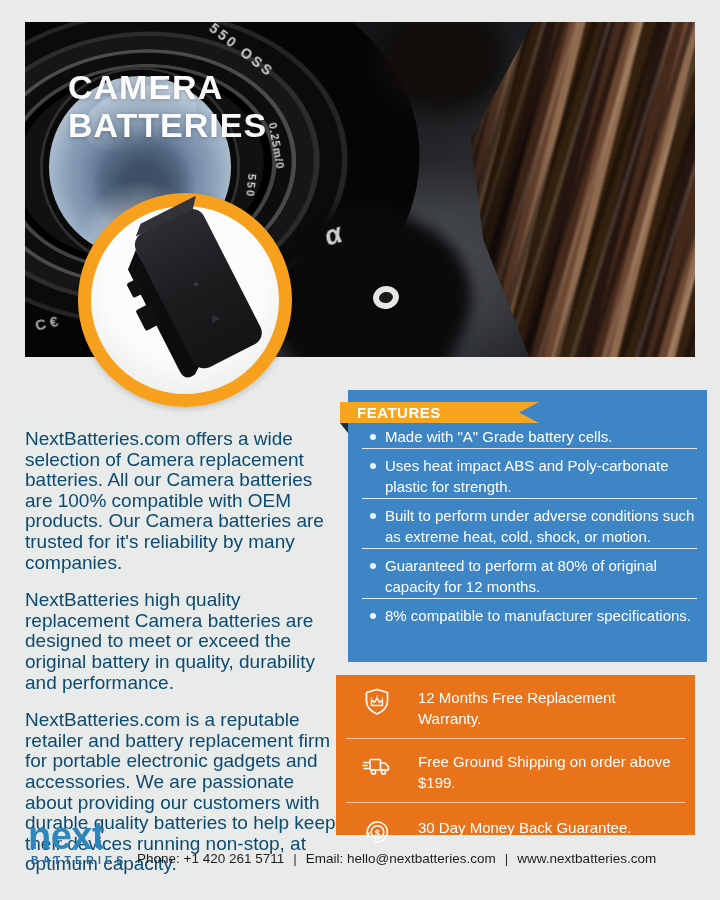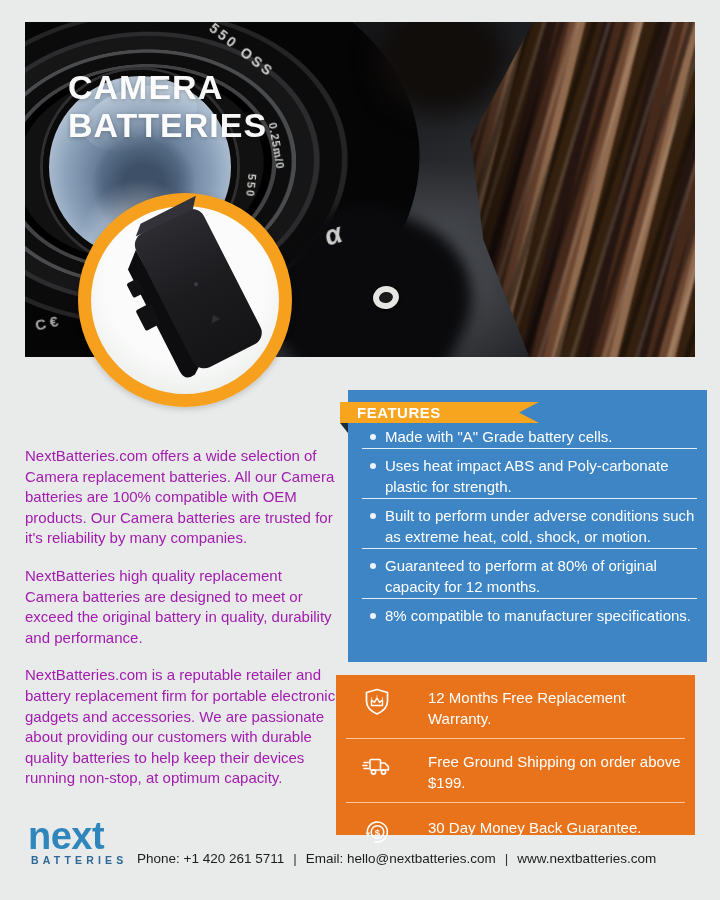--- a/index.html
+++ b/index.html
@@ -55,43 +55,43 @@
     font-size:34px; font-weight:bold; line-height:38px; letter-spacing:1px;
     text-shadow:0 1px 4px rgba(0,0,0,.25); }
 
   
   .inset { position:absolute; left:78px; top:193px; width:214px; height:214px; border-radius:50%;
     background:radial-gradient(circle at 50% 40%, #fafbfa 0 55%, #eceeec 80%, #e2e4e2 100%);
     border:13px solid #f6a01e; z-index:6; box-shadow:0 2px 6px rgba(0,0,0,.18); }
   .inset svg { position:absolute; left:-13px; top:-13px; }
 
   
-  .intro { position:absolute; left:25px; top:446px; width:312px; color:#a21caf;
-    font-size:15px; line-height:20.6px; }
+  .intro { position:absolute; left:25px; top:429px; width:312px; color:#0c4a6e;
+    font-size:19px; line-height:20.6px; }
   .intro p { margin:0 0 17px 0; }
 
   
   .features { position:absolute; left:336px; top:390px; width:359px; height:272px; background:#3d85c4;margin-left:12px; }
   .ribbon { position:absolute; left:-8px; top:12px; width:199px; height:21px; background:#f7a41f;
     clip-path:polygon(0 0, 100% 0, calc(100% - 20px) 50%, 100% 100%, 0 100%); }
   .ribbon span { display:block; padding-left:17px; color:#fff; font-size:15px; font-weight:bold;
     line-height:21px; letter-spacing:.5px; }
   .ribbon-fold { position:absolute; left:-8px; top:33px; width:8px; height:10px; background:#1d2c3a;
     clip-path:polygon(0 0, 100% 0, 100% 100%); }
   .feat-list { position:absolute; left:0; top:30px; width:100%; }
   .feat-row { display:flex; margin:0 10px 0 14px; padding:6px 0 1px 8px;
     border-bottom:1px solid rgba(255,255,255,.85); }
   .feat-row:last-child { border-bottom:none; }
   .dot { flex:0 0 auto; width:6px; height:6px; border-radius:50%; background:#eef4fa; margin:8px 9px 0 0; }
   .feat-text { color:#fff; font-size:15px; line-height:21px; }
 
   
   .benefits { position:absolute; left:336px; top:675px; width:359px; height:160px; background:#e8731a; }
   .ben-row { display:flex; align-items:flex-start; margin:0 10px; padding:11px 2px 9px 6px;
-    border-bottom:1px solid rgba(255,243,228,.65);gap:10px; }
+    border-bottom:1px solid rgba(255,243,228,.65); }
   .ben-row:last-child { border-bottom:none; padding-top:13px; }
   .ben-icon { flex:0 0 30px; width:30px; height:30px; margin:1px 26px 0 10px; }
   .ben-text { color:#fff; font-size:15px; line-height:21px; padding-top:1px; }
 
   
   .logo-primary { position:absolute; left:28px; top:818px; color:#2f86bd; font-size:38px;
     line-height:36px; font-weight:700; letter-spacing:-.5px; }
   .logo-secondary { position:absolute; left:31px; top:854px; color:#2d6899; font-size:10.5px;
     font-weight:bold; letter-spacing:4.2px; }
   .contact { position:absolute; left:137px; top:851px; color:#1c1c1c; font-size:13.5px; white-space:nowrap; }

